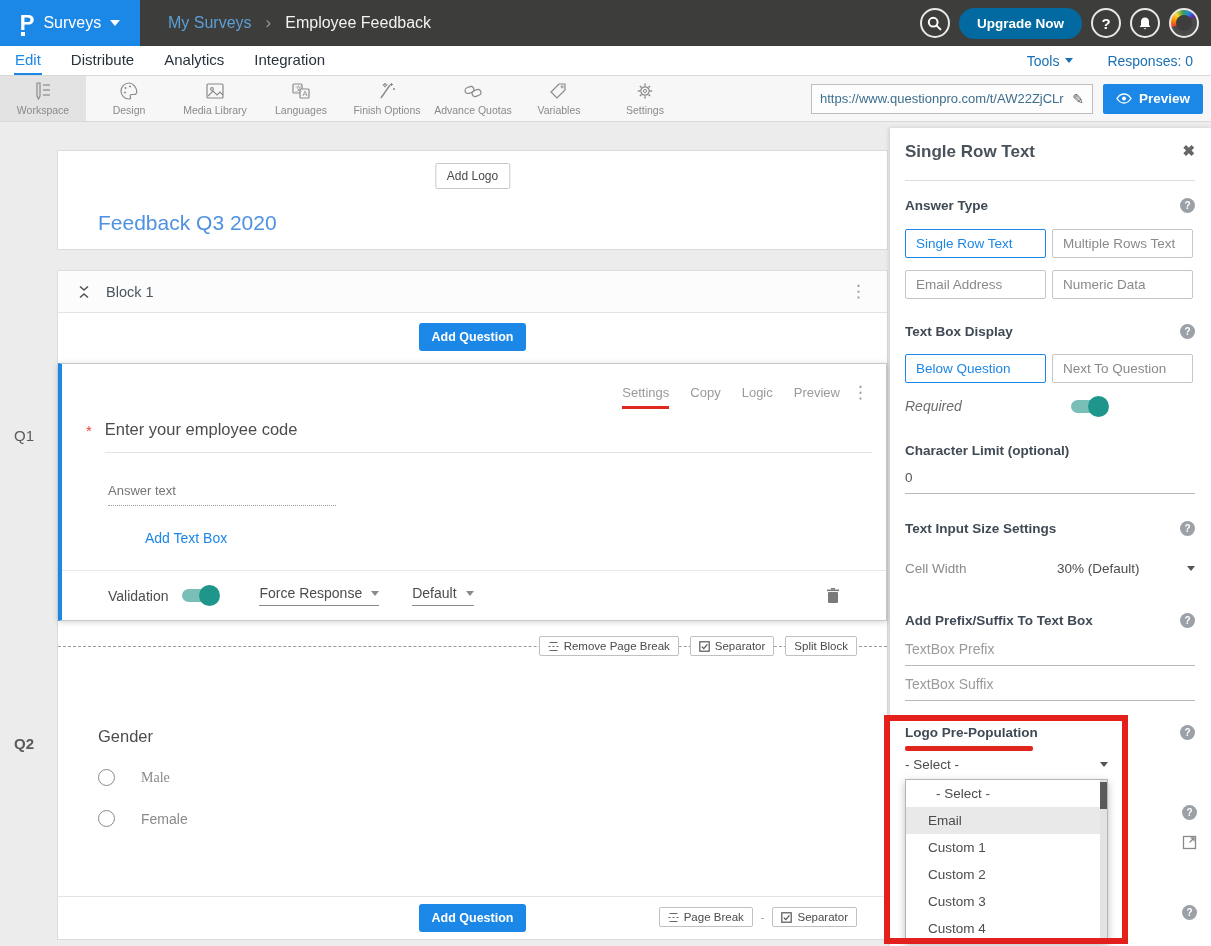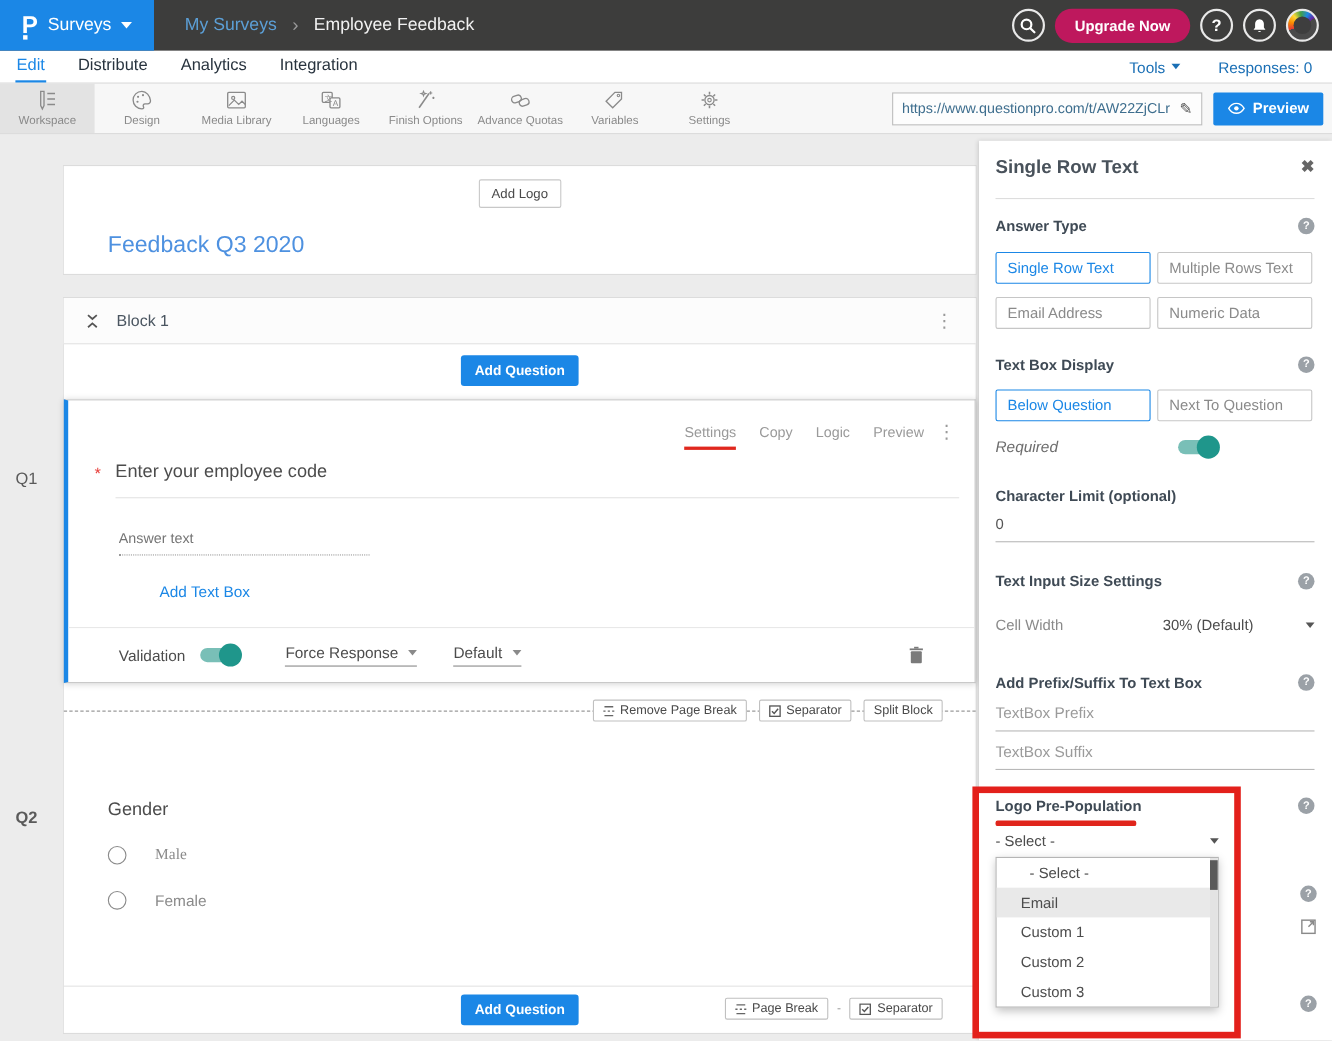--- a/index.html
+++ b/index.html
@@ -13,21 +13,21 @@
   .qp-logo { position:relative; color:#fff; font-size:22px; font-weight:bold; line-height:1; }
   .qp-logo .qp-dot { position:absolute; left:1px; bottom:-2px; width:4px; height:4px; background:#fff; }
   .brand-label { color:#fff; font-size:16px; }
   .caret-down { width:0; height:0; border-left:5px solid transparent; border-right:5px solid transparent; border-top:6px solid #fff; display:inline-block; }
   .breadcrumb { display:flex; align-items:center; gap:14px; margin-left:28px; font-size:16px; }
   .bc-parent { color:#5c9fd6; cursor:pointer; }
   .bc-sep { color:#9a9a9a; font-size:17px; }
   .bc-current { color:#f2f2f2; }
   .topbar-right { margin-left:auto; display:flex; align-items:center; gap:9px; padding-right:12px; }
   .circ-btn { width:30px; height:30px; border:2px solid #e8e8e8; border-radius:50%; display:flex; align-items:center; justify-content:center; color:#fff; font-weight:bold; font-size:15px; cursor:pointer; background:transparent; }
-  .upgrade-btn { background:#be185d; color:#fff; font-weight:bold; font-size:13.5px; border:none; border-radius:16px; padding:8px 18px; cursor:pointer; }
+  .upgrade-btn { background:#0369a1; color:#fff; font-weight:bold; font-size:13.5px; border:none; border-radius:16px; padding:8px 18px; cursor:pointer; }
   .avatar { width:30px; height:30px; border:2px solid #e8e8e8; border-radius:50%; background:conic-gradient(from 250deg, #e53935, #fb8c00, #fdd835, #43a047, #1e88e5, #6a1b9a 170deg, #4a4a4a 170deg); position:relative; cursor:pointer; }
   .avatar::after { content:''; position:absolute; inset:5px; border-radius:50%; background:#3e3e3e; }
 
   
   .navrow { position:absolute; top:46px; left:0; width:1211px; height:30px; background:#fff; border-bottom:1px solid #d9d9d9; display:flex; align-items:center; padding:0 14px; z-index:29; }
   .nav-tabs { display:flex; gap:28px; }
   .nav-tab { font-size:15px; color:#28333e; cursor:pointer; padding:4px 1px 5px; }
   .nav-tab.active { color:#1b87e6; border-bottom:2px solid #1b87e6; }
   .nav-right { margin-left:auto; display:flex; align-items:center; gap:34px; padding-right:4px; }
   .nav-link { color:#1a6fb5; font-size:14px; cursor:pointer; display:flex; align-items:center; gap:6px; }
@@ -461,20 +461,21 @@
       <span class="select-value">- Select -</span>
       <span class="caret-gray"></span>
     </div>
 
     <div class="dropdown">
       <div class="dd-item first">- Select -</div>
       <div class="dd-item hl">Email</div>
       <div class="dd-item">Custom 1</div>
       <div class="dd-item">Custom 2</div>
       <div class="dd-item">Custom 3</div>
+      <div class="dd-item">Custom 4</div>
       <div class="dd-scroll">
           <div class="dd-thumb"></div>
         </div>
     </div>
 
     <span class="help-ic sb-help-col" style="top:677px;">?</span>
     <svg class="ext-ic sb-help-col" style="top:707px;" width="15" height="15" viewBox="0 0 15 15">
         <rect x="1.5" y="1.5" width="12" height="12" fill="none" stroke="#8a8a8a" stroke-width="1.3"></rect>
         <path d="M7.5 7.5L12 3M8.8 3H12v3.2" fill="none" stroke="#8a8a8a" stroke-width="1.3"></path>
       </svg>

